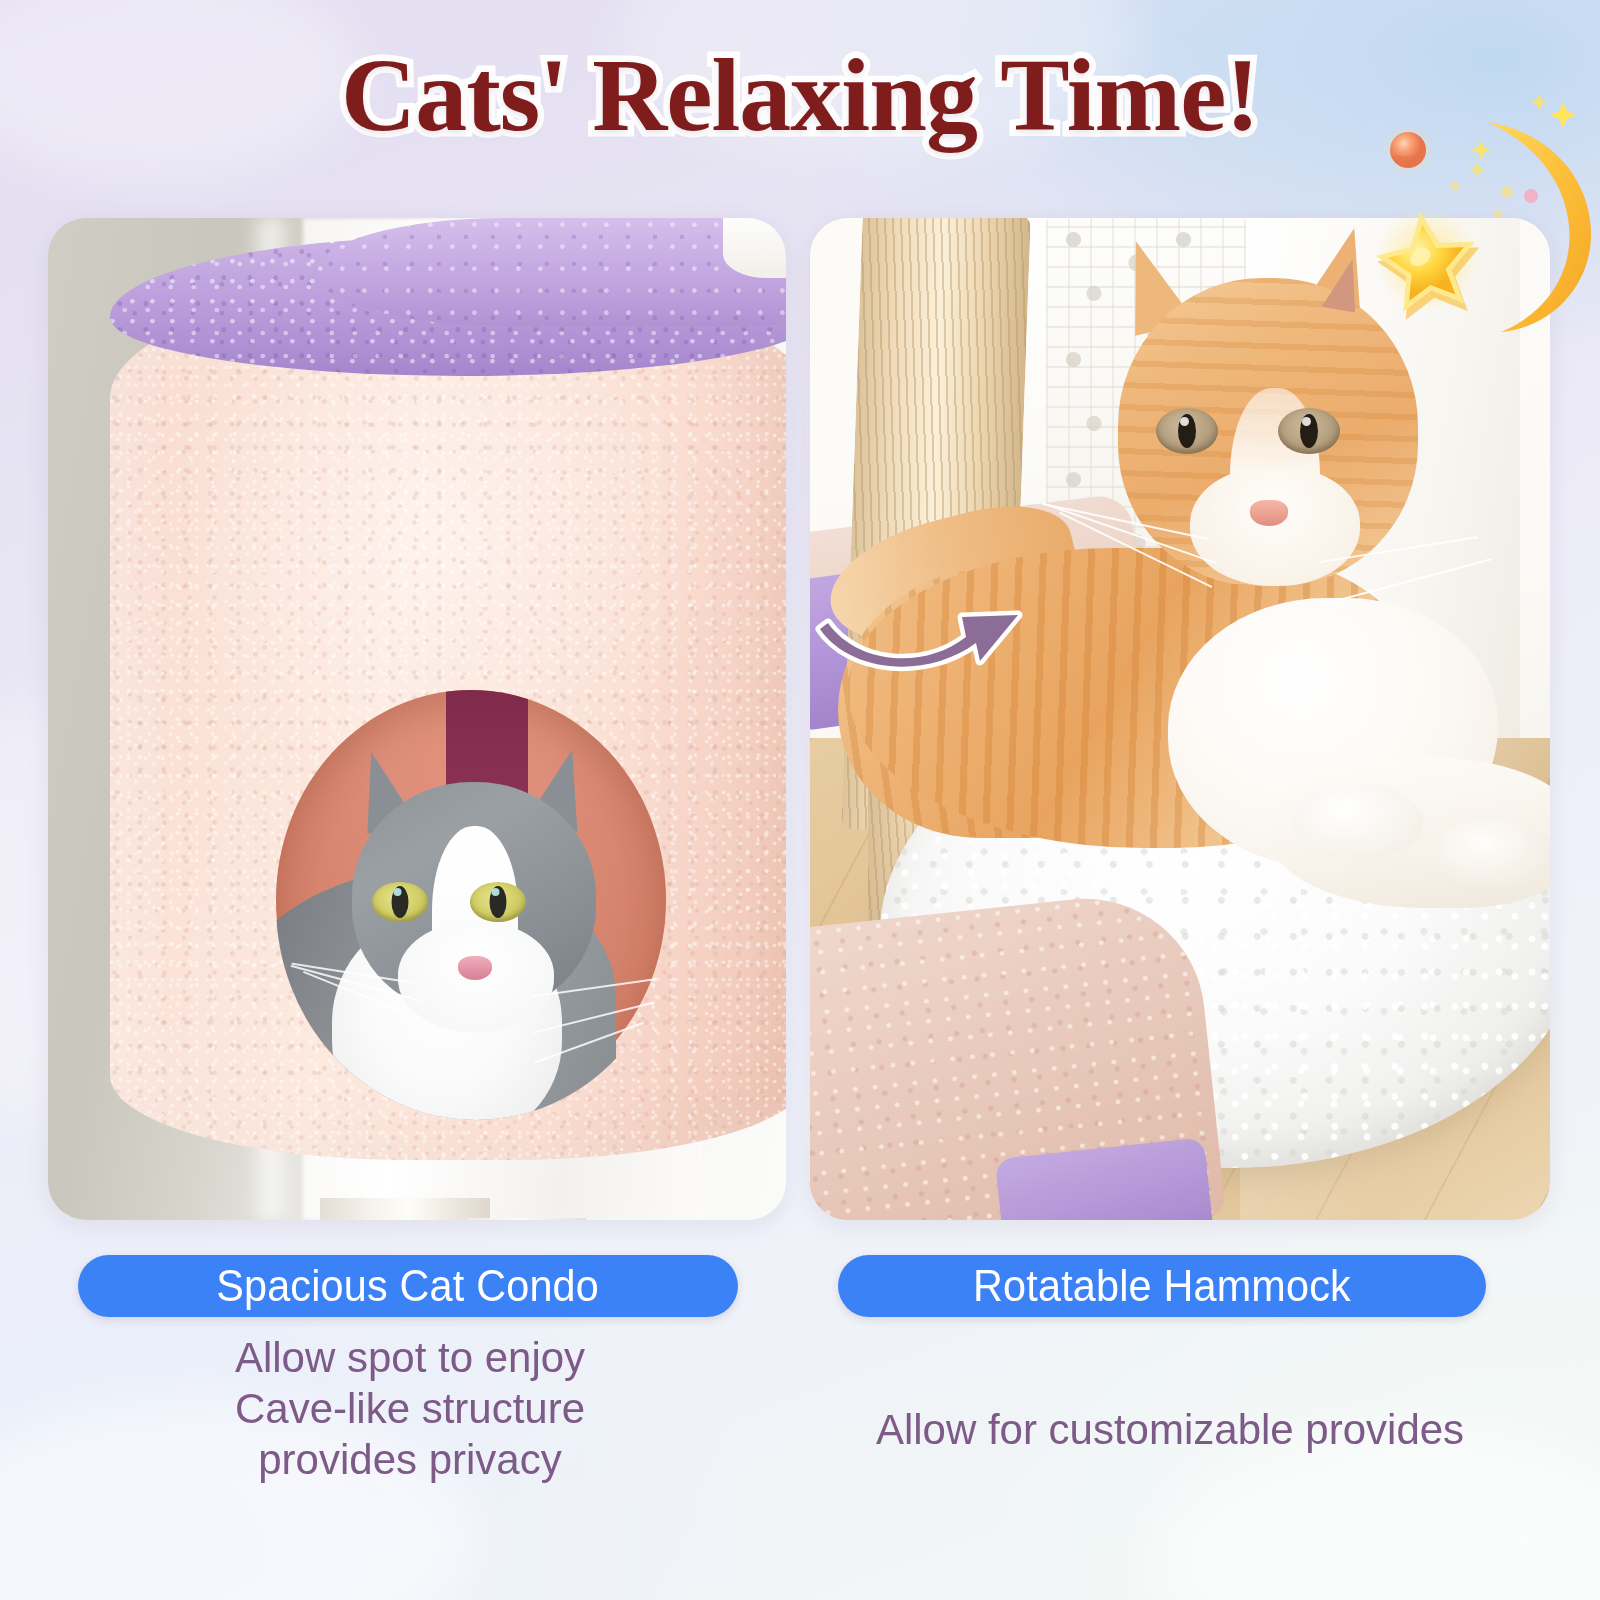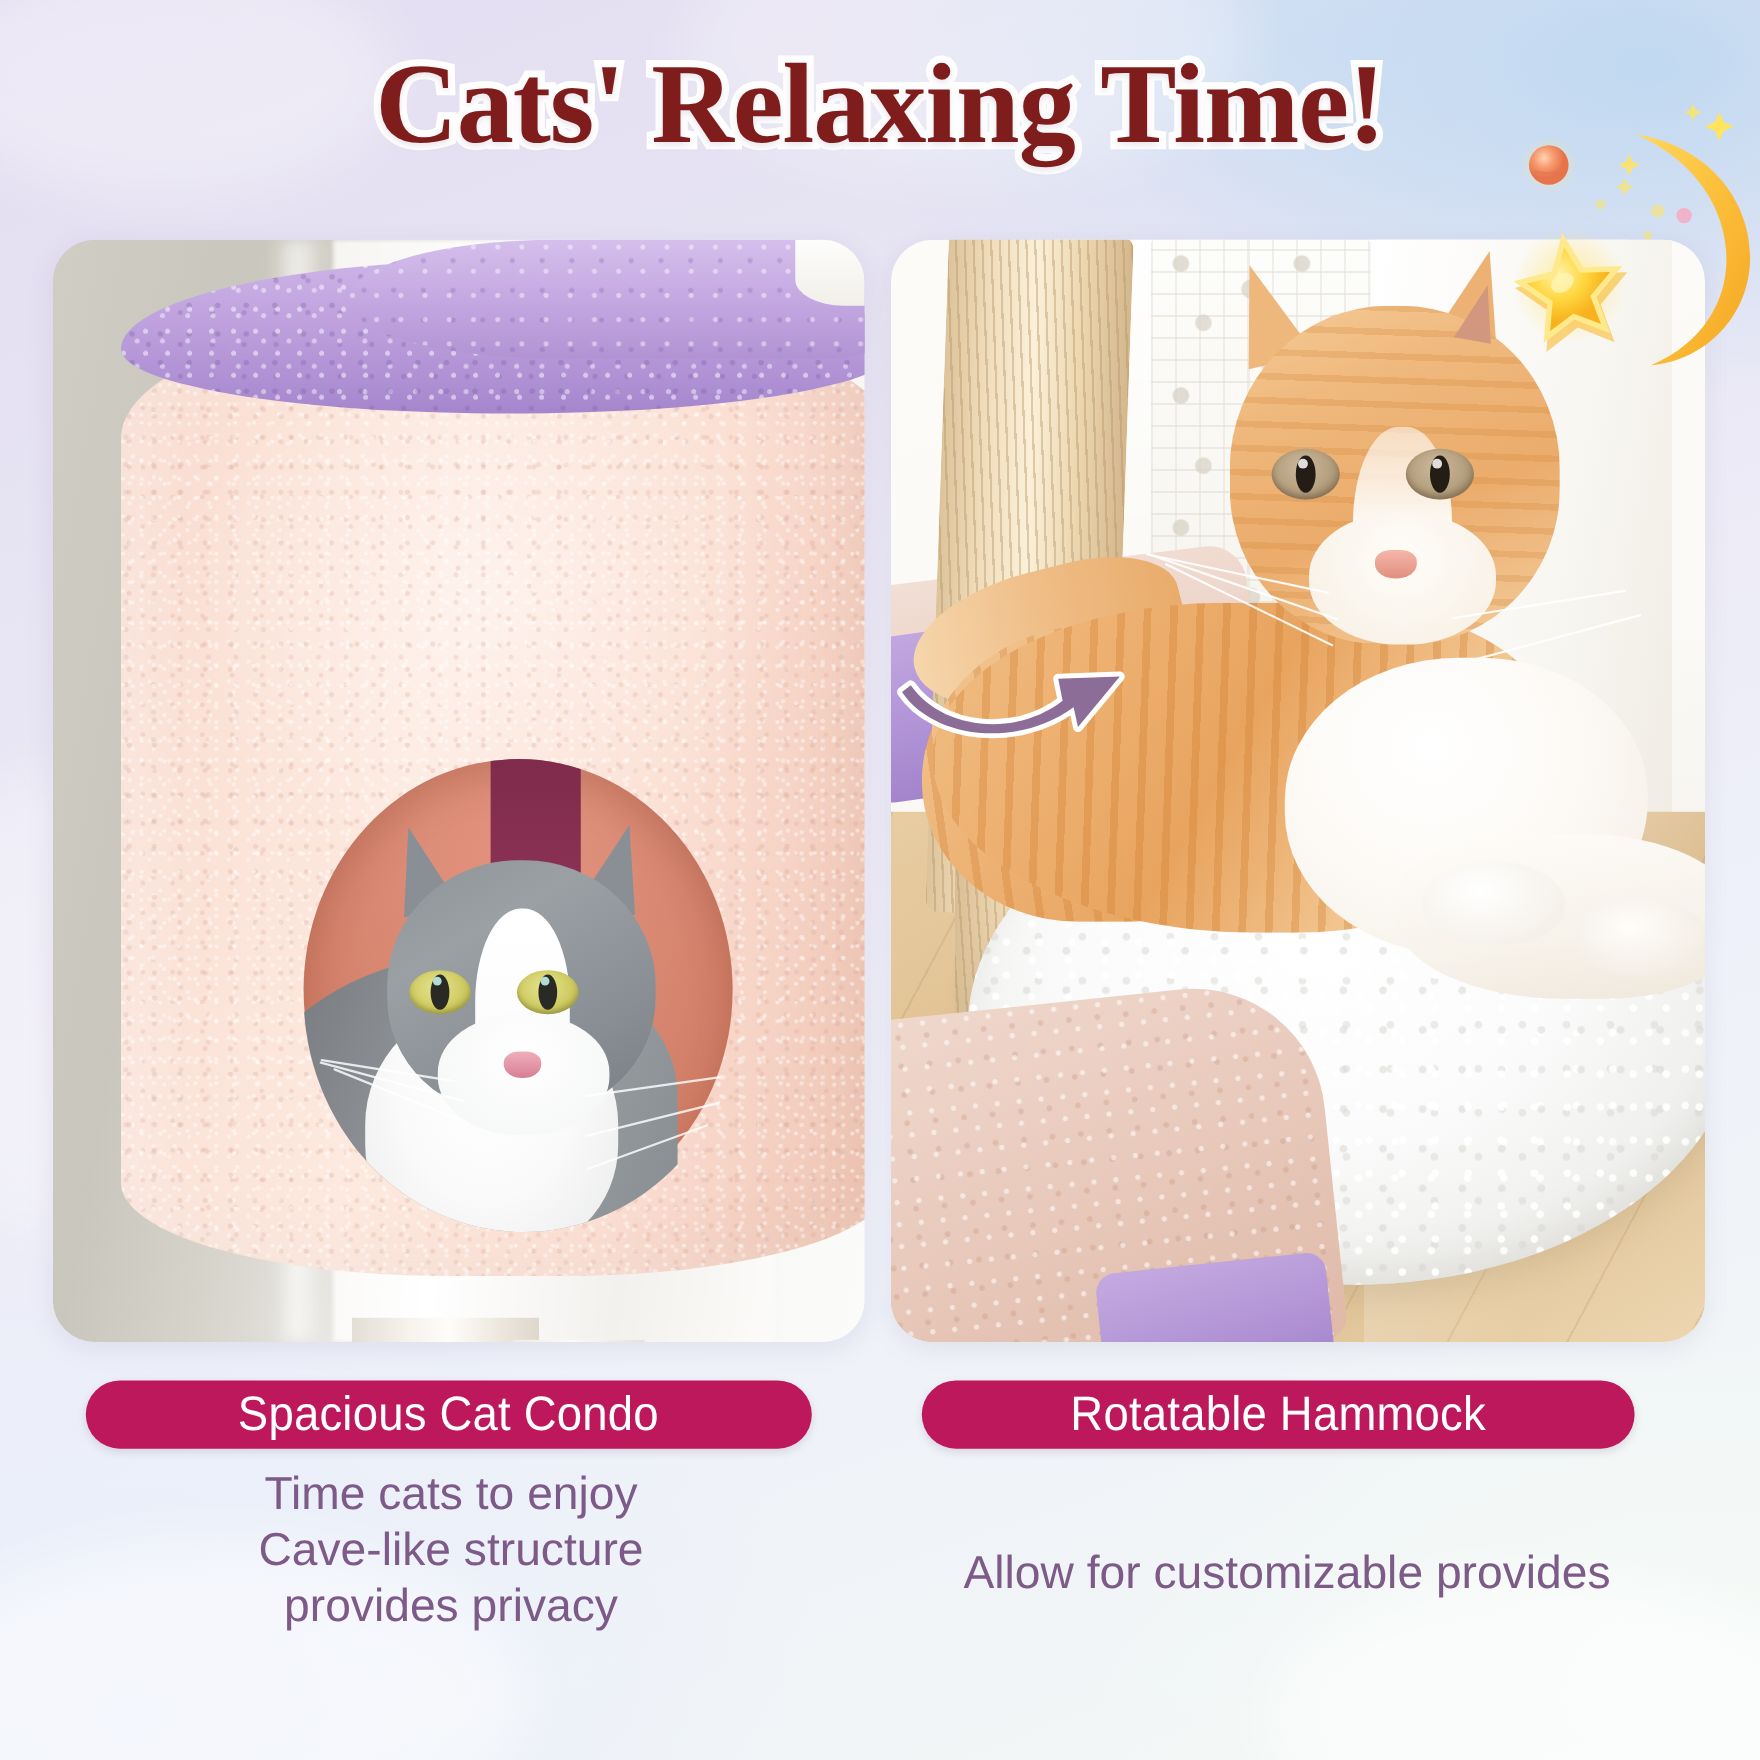--- a/index.html
+++ b/index.html
@@ -360,21 +360,21 @@
   .c2-nose { position:absolute; left:412px; top:282px; width:38px; height:26px;
     background:linear-gradient(180deg,#f6b6a8,#e08f80); border-radius:46% 46% 58% 58%; }
   .c2-whisk { position:absolute; height:2px; background:rgba(255,255,255,.9); border-radius:2px; transform-origin:right center; }
 
   
   .arrow-deco { position:absolute; left:812px; top:575px; width:230px; height:110px; z-index:8; }
 
   
   .pill {
     position:absolute; top:1255px; height:62px;
-    background:#be185d; border-radius:31px;
+    background:#3b82f6; border-radius:31px;
     display:flex; align-items:center; justify-content:center;
     box-shadow:0 3px 8px rgba(120,95,135,0.2);
     z-index:6;
   }
   .pill span {
     color:#ffffff; font-size:44px; font-weight:normal;
     font-family:"Liberation Sans", sans-serif;
     letter-spacing:0.2px; line-height:1; white-space:nowrap;
     transform:scaleX(0.94);
   }
@@ -567,21 +567,21 @@
   <span>Spacious Cat Condo</span>
 </div>
 <div class="pill pill-right">
   <span>Rotatable Hammock</span>
 </div>
 
 <div class="caps">
 
   <div class="cap-col cap-left">
     <div class="cap-block">
-      <span class="cap-line">Time cats to enjoy</span>
+      <span class="cap-line">Allow spot to enjoy</span>
     </div>
     <div class="cap-block">
       <span class="cap-line">Cave-like structure</span>
       <span class="cap-line">provides privacy</span>
     </div>
   </div>
 
   <div class="cap-col cap-right">
     <div class="cap-block" style="margin-top:72px;">
       <span class="cap-line">Allow for customizable provides</span>

